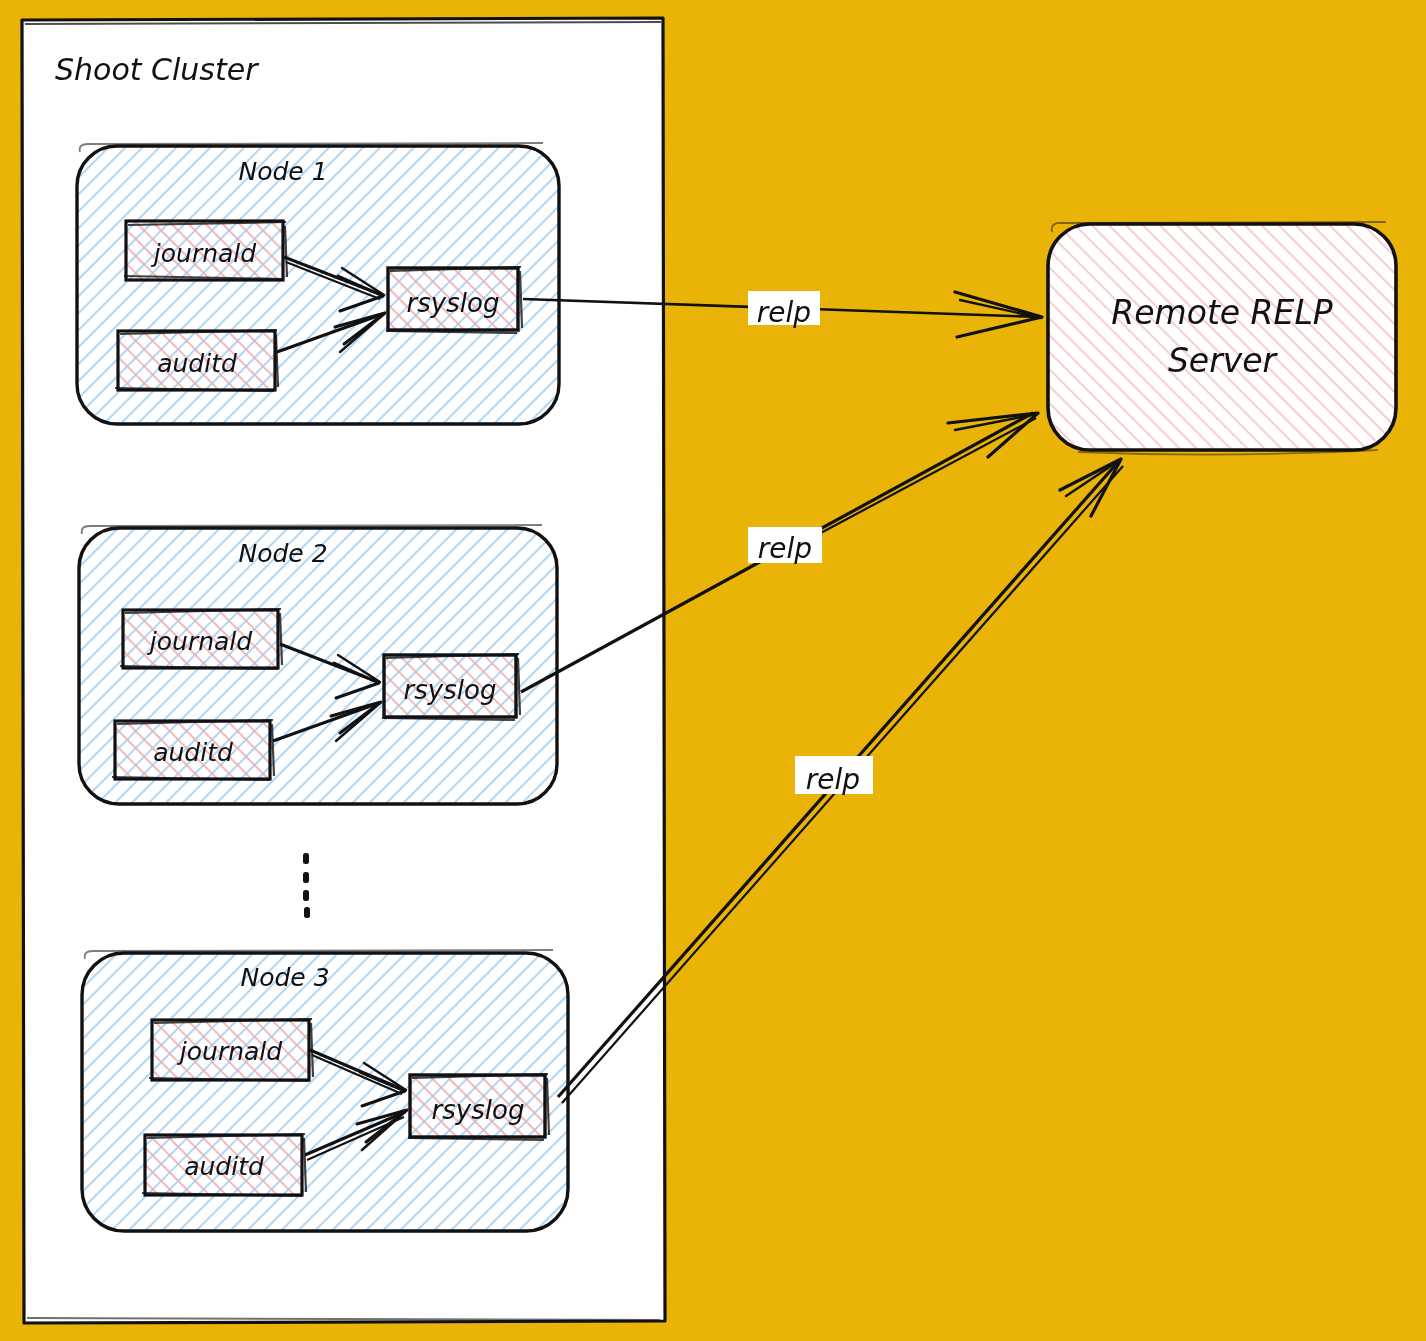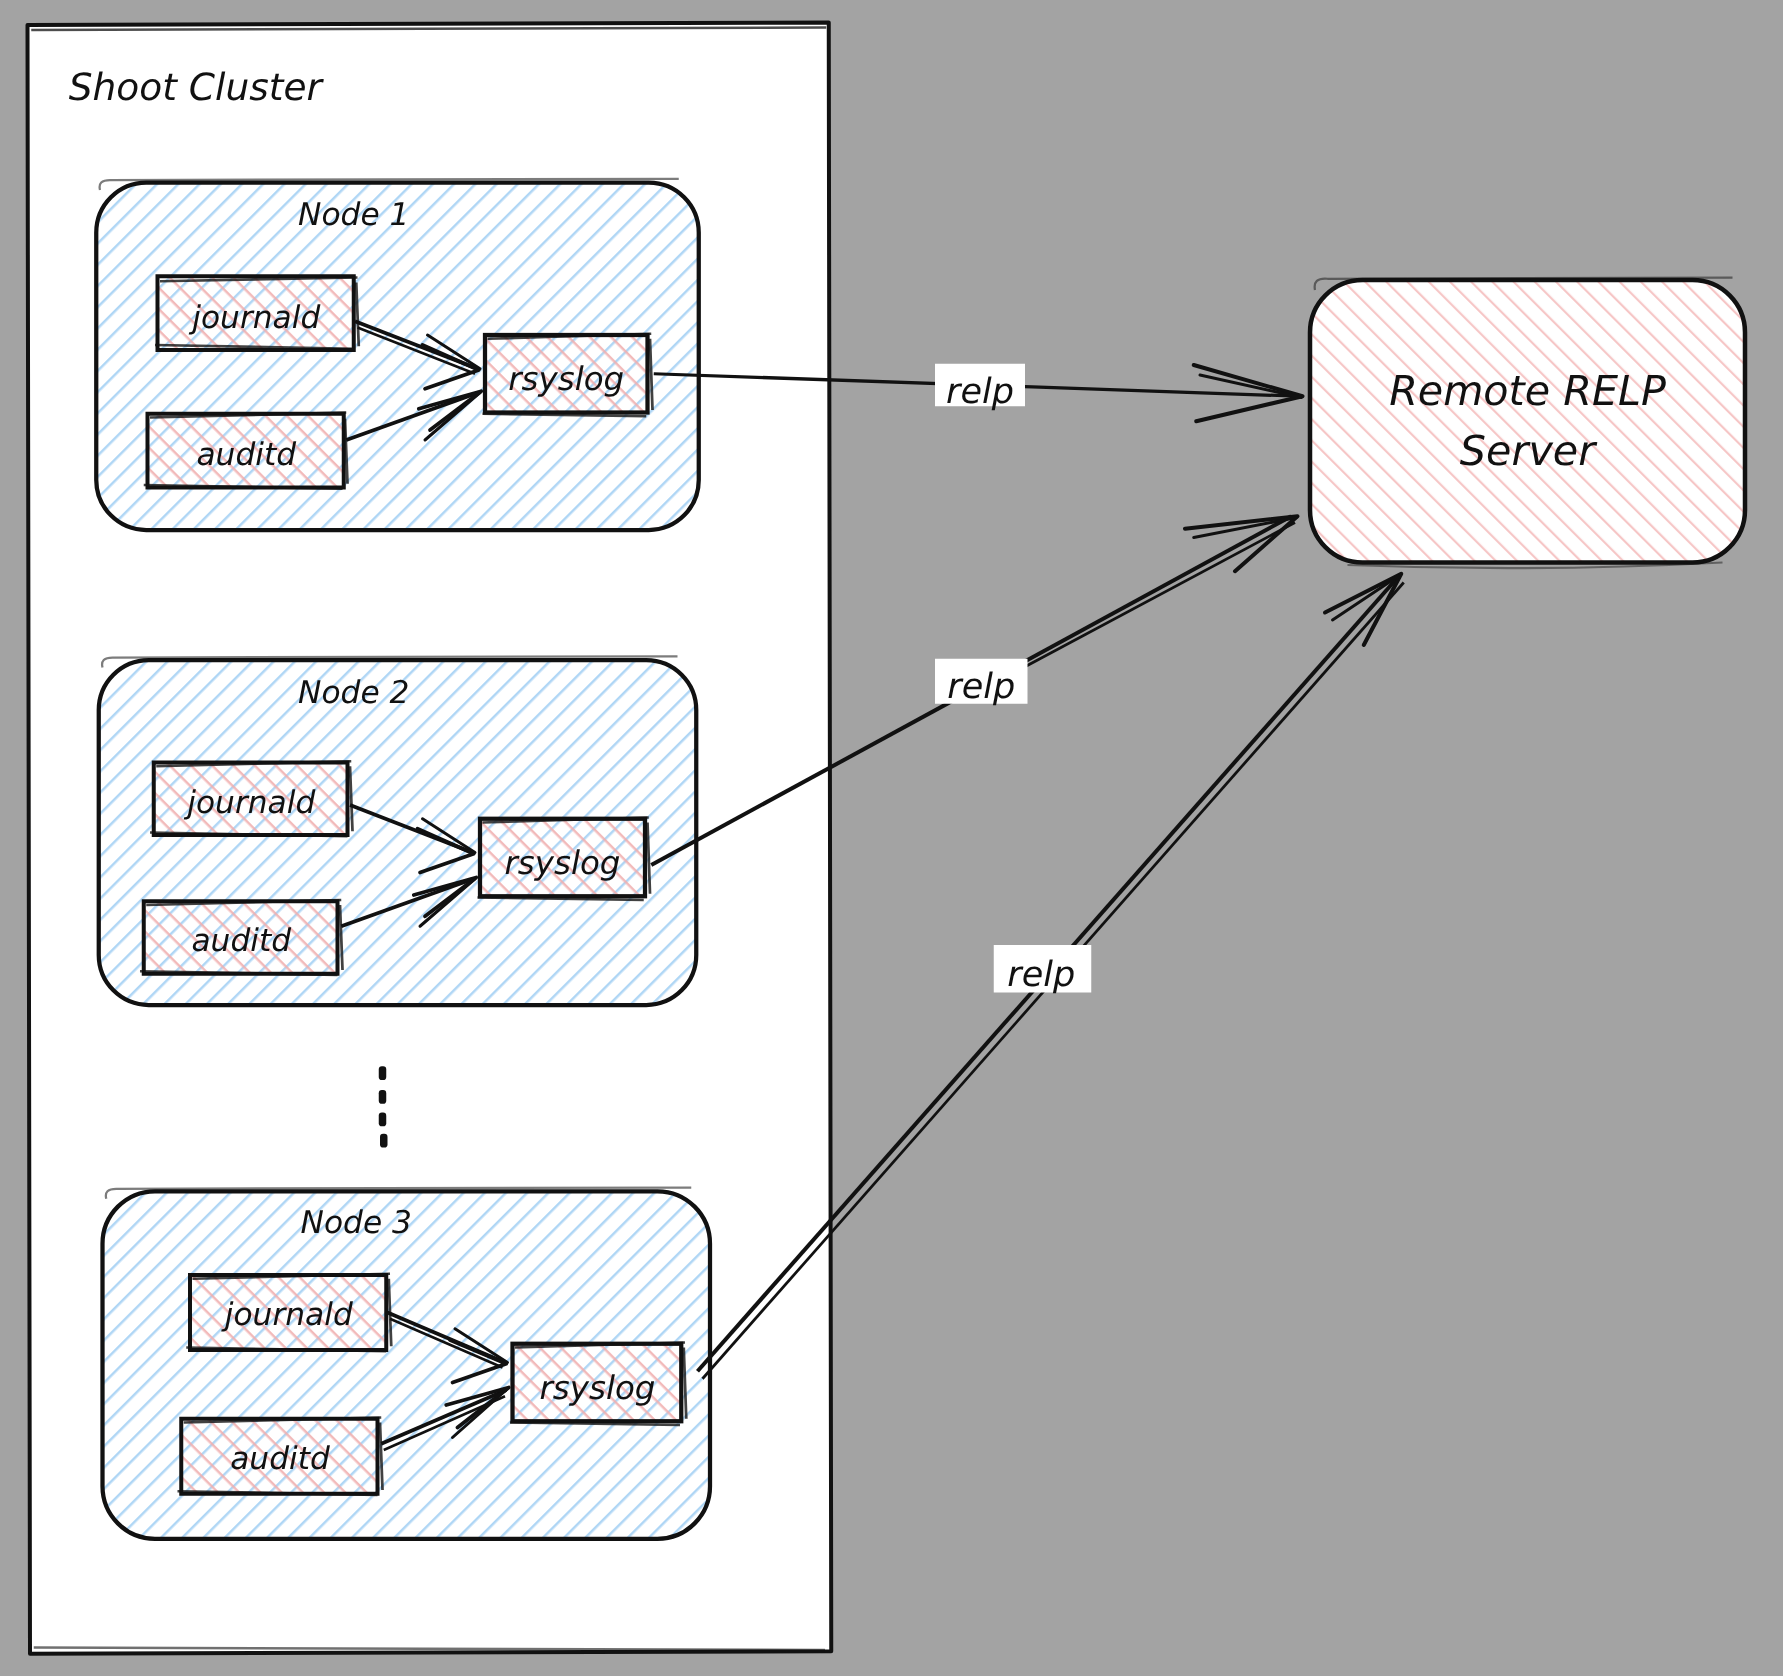--- a/index.html
+++ b/index.html
@@ -8,21 +8,21 @@
     padding: 0;
     background: #ffffff;
   }
   body {
     font-family: "DejaVu Sans", sans-serif;
   }
   #stage {
     position: relative;
     width: 1426px;
     height: 1341px;
-    background: #a3a3a3;
+    background: #eab308;
     overflow: hidden;
   }
   #diagram {
     position: absolute;
     left: 0;
     top: 0;
     width: 1426px;
     height: 1341px;
   }
   .hand-text {

